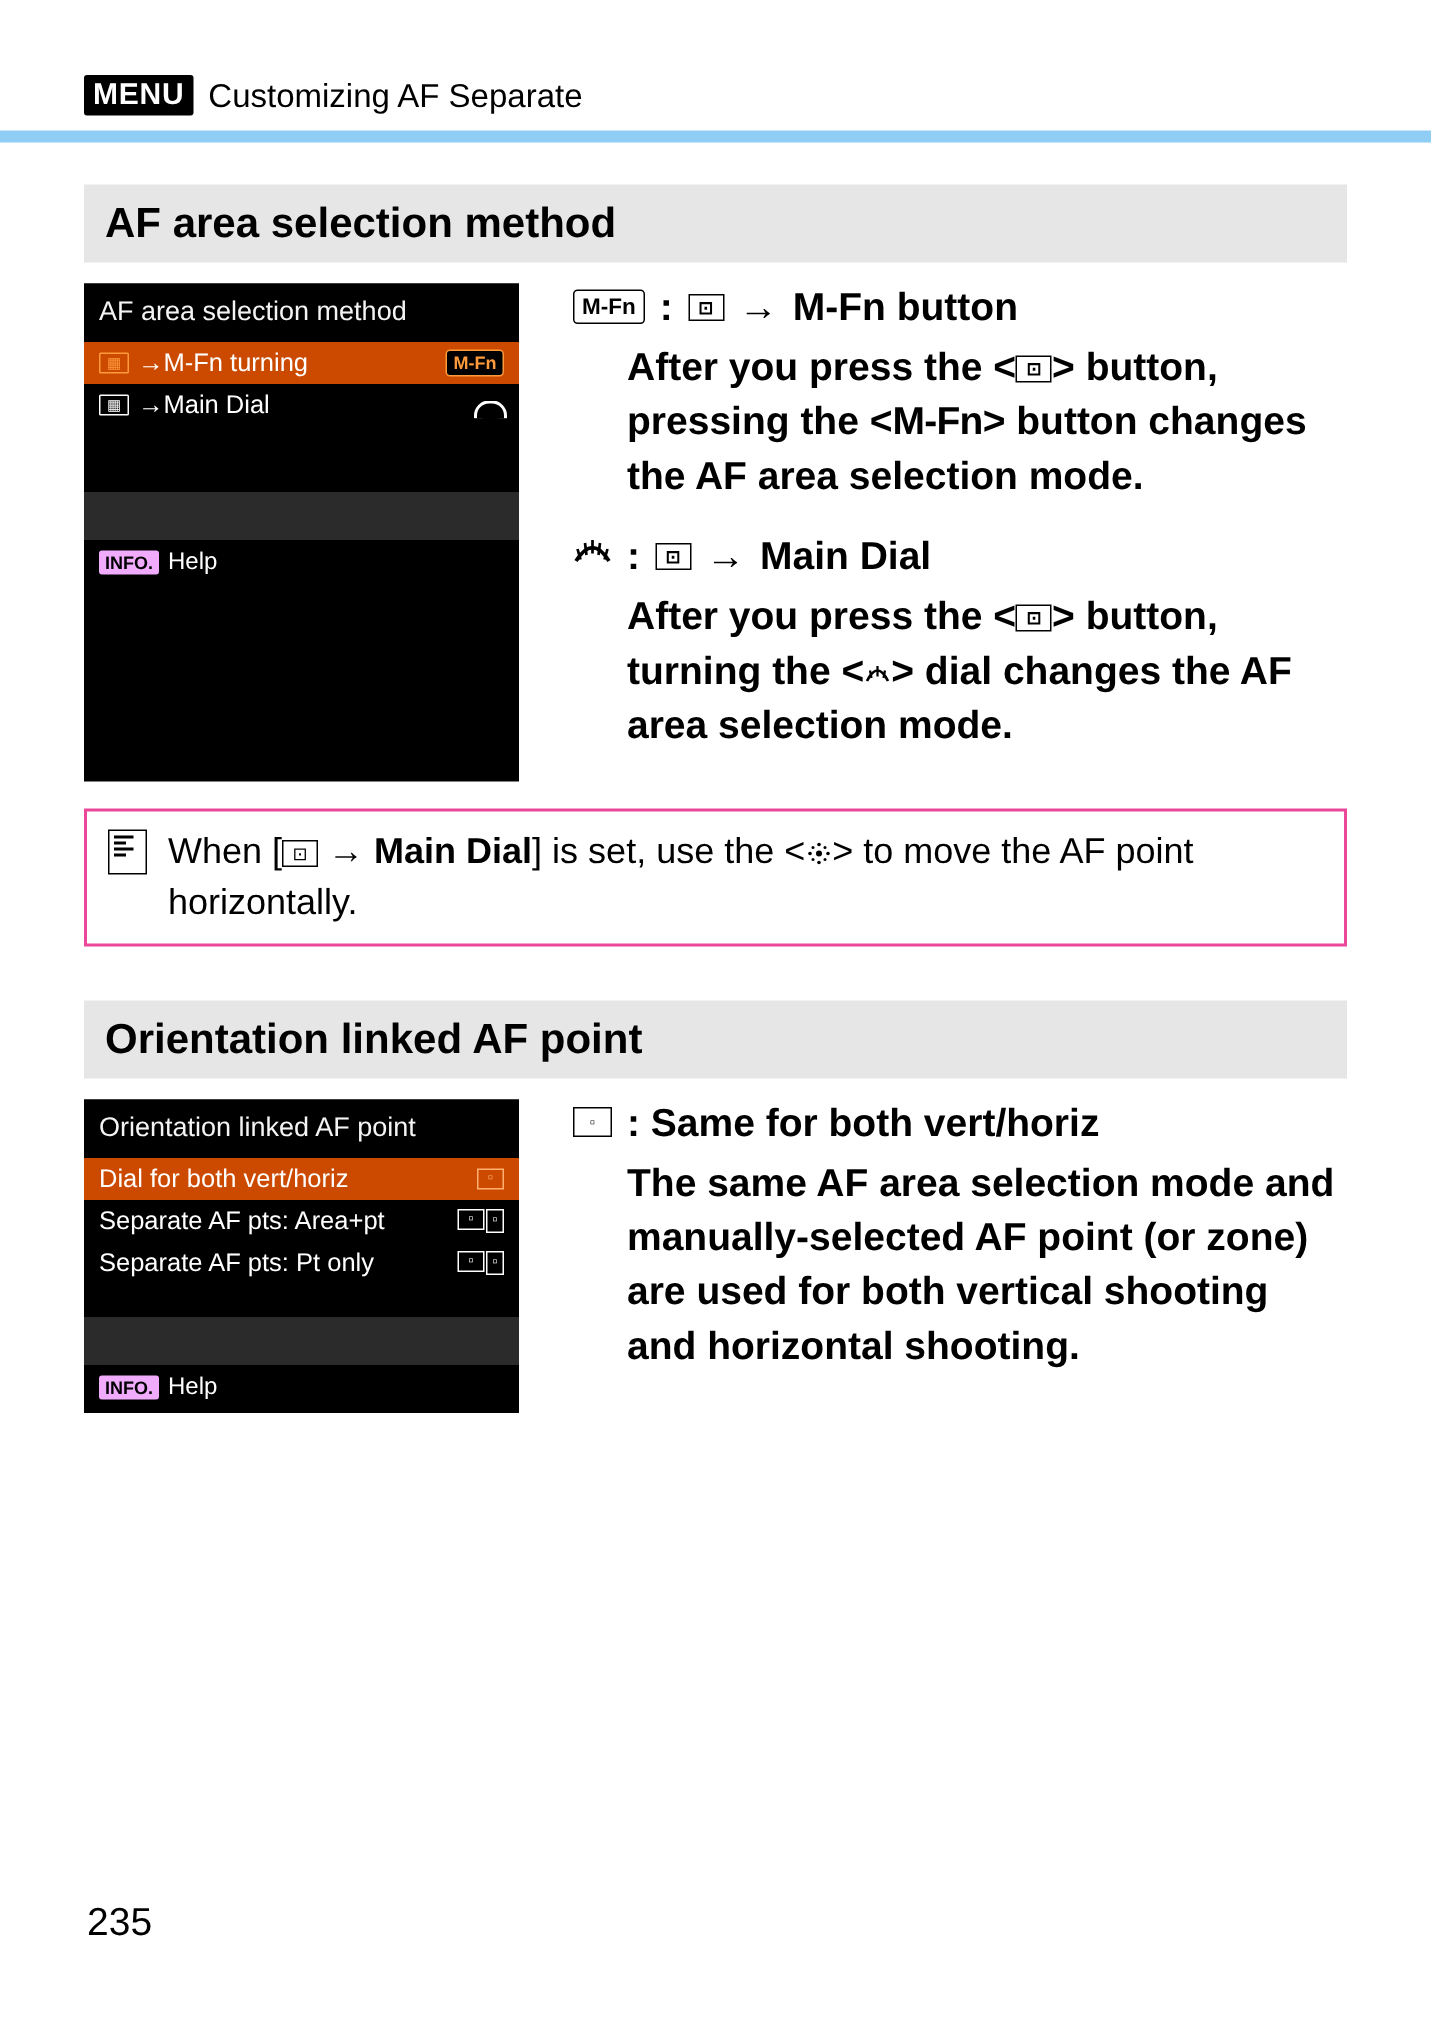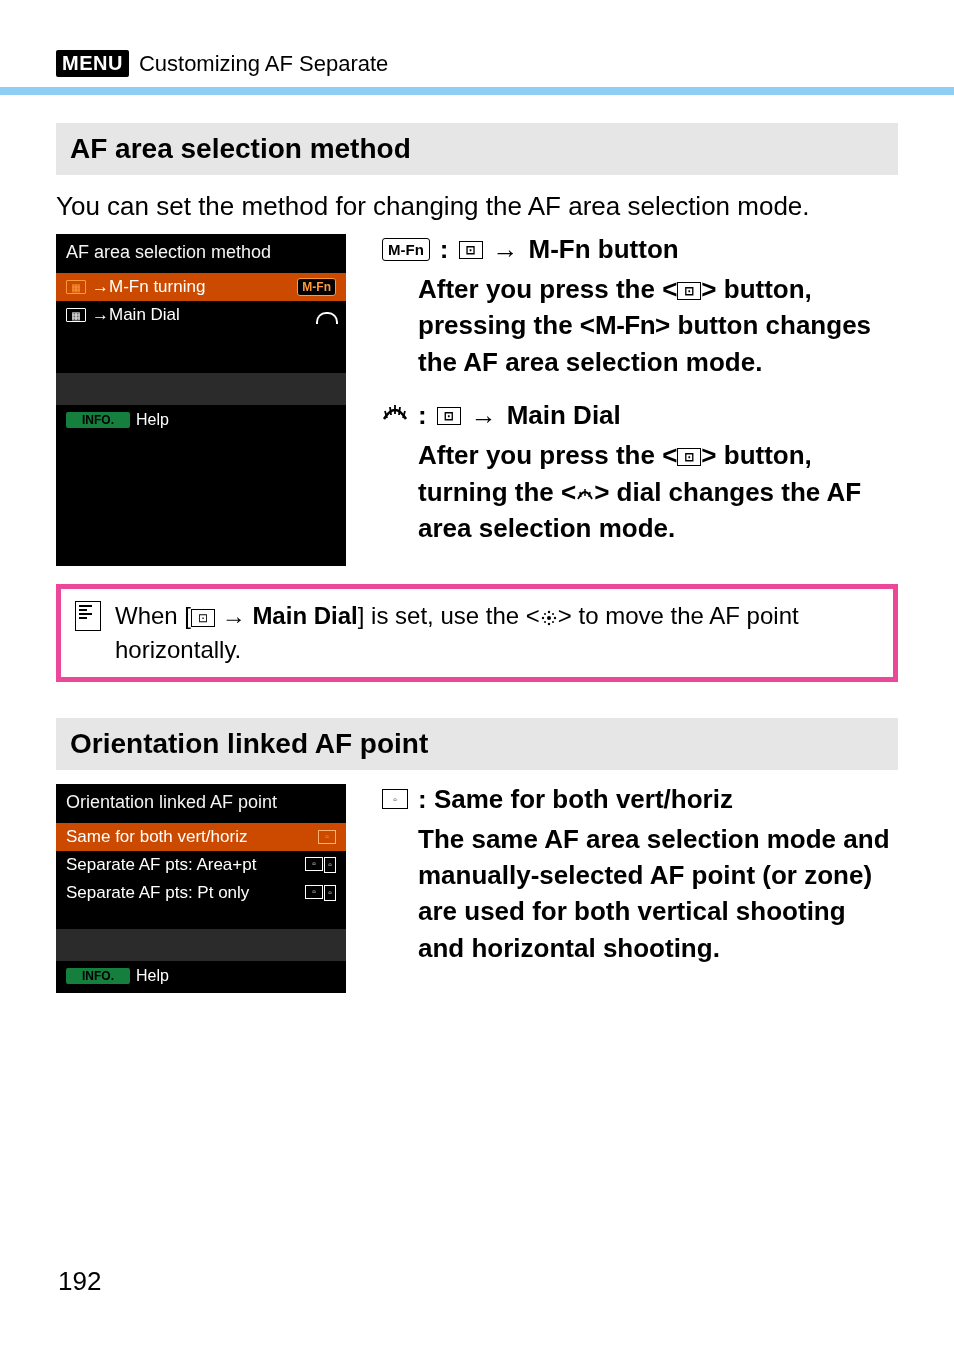--- a/index.html
+++ b/index.html
@@ -12,31 +12,31 @@
   .intro { font-size: 26px; margin-bottom: 10px; line-height: 1.35; }
   .two-col { display: flex; gap: 36px; margin-bottom: 18px; }
   .screenshot { width: 290px; background: #000; color: #fff; font-size: 18px; }
   .ss-title { padding: 8px 10px 10px 10px; background: #000; color: #f4f4f4; }
   .ss-row { display: flex; align-items: center; justify-content: space-between; padding: 4px 10px; font-size: 17px; }
   .ss-row.sel { background: #cc4a00; color: #fff; }
   .ss-row .left { display: flex; align-items: center; gap: 6px; }
   .ss-empty { height: 22px; }
   .ss-empty-dark { height: 32px; background: #2b2b2b; }
   .ss-footer { padding: 6px 10px 8px 10px; display: flex; align-items: center; gap: 6px; font-size: 16px; }
-  .info-badge { background: #15803d; color: #000; font-size: 12px; font-weight: bold; padding: 1px 16px; border-radius: 2px; }
+  .info-badge { background: #f0abfc; color: #000; font-size: 12px; font-weight: bold; padding: 1px 4px; border-radius: 2px; }
   .mfn-badge { background: #000; color: #fff; font-size: 12px; font-weight: bold; padding: 1px 4px; border: 1px solid #fff; border-radius: 3px; }
   .mfn-badge.orange { color: #ff9a3c; border-color: #ff9a3c; }
   .af-icon { display: inline-flex; align-items: center; justify-content: center; width: 20px; height: 14px; border: 1px solid currentColor; font-size: 10px; border-radius: 1px; }
   .af-icon.orange { color: #ff9a3c; }
   .right-col { flex: 1; font-size: 26px; }
   .def-line { display: flex; align-items: center; gap: 10px; font-weight: bold; margin-bottom: 6px; flex-wrap: wrap; }
   .def-body { padding-left: 36px; margin-bottom: 20px; line-height: 1.4; font-weight: bold; }
   .mfn-text { font-family: Arial; letter-spacing: -0.5px; }
   .arrow { font-weight: bold; }
-  .note-box { border: 5px solid #ec4899; display: flex; gap: 14px; padding: 10px 14px; font-size: 24px; line-height: 1.4; margin-top: 16px; margin-bottom: 36px; }
+  .note-box { border: 2px solid #ec4899; display: flex; gap: 14px; padding: 10px 14px; font-size: 24px; line-height: 1.4; margin-top: 16px; margin-bottom: 36px; }
   .note-icon { width: 26px; height: 30px; border: 1px solid #000; display: flex; flex-direction: column; align-items: flex-start; padding: 3px 3px; gap: 2px; flex-shrink: 0; margin-top: 2px; }
   .note-icon .nline { width: 70%; height: 2px; background: #000; }
   .note-icon .nline.s { width: 45%; }
   .page-num { position: absolute; bottom: 48px; left: 58px; font-size: 26px; }
   .dial-squiggle { font-size: 22px; letter-spacing: -2px; }
   .inline-icon-box { display: inline-flex; align-items: center; justify-content: center; border: 1px solid #000; width: 24px; height: 18px; font-size: 12px; vertical-align: middle; }
   .joystick-icon { display:inline-block; width:18px; height:18px; vertical-align:middle; }
   .orient-icon { display:inline-flex; width:26px; height:20px; border:1px solid #000; align-items:center; justify-content:center; font-size:10px; }
   .orient-icon.small { width:18px; height:14px; border-color:#fff; color:#fff; }
   .orient-pair { display:flex; gap:1px; }
@@ -48,21 +48,20 @@
 
 <div class="page">
 
   <div class="header-row">
     <span class="menu-badge">MENU</span>
     <span>Customizing AF Separate</span>
   </div>
   <div class="blue-bar"></div>
 
   <div class="section-heading">AF area selection method</div>
-  <p class="intro">You can set the method for changing the AF area selection mode.</p>
 
   <div class="two-col">
 
     <div class="screenshot">
       <div class="ss-title">AF area selection method</div>
       <div class="ss-row sel">
         <span class="left">
           <span class="af-icon orange">▦</span>
           <span>→M-Fn turning</span>
         </span>
@@ -138,21 +137,21 @@
         </svg><span>&gt; to move the AF point horizontally.</span>
     </div>
   </div>
 
   <div class="section-heading">Orientation linked AF point</div>
 
   <div class="two-col">
     <div class="screenshot">
       <div class="ss-title">Orientation linked AF point</div>
       <div class="ss-row sel">
-        <span>Same for both vert/horiz</span>
+        <span>Dial for both vert/horiz</span>
         <span class="orient-icon small" style="border-color:#ffb070;color:#ffb070">▫</span>
       </div>
       <div class="ss-row">
         <span>Separate AF pts: Area+pt</span>
         <span class="orient-pair">
           <span class="orient-icon small">▫</span>
             <span class="orient-icon small" style="width:12px;height:16px">▫</span>
         </span>
       </div>
       <div class="ss-row">
@@ -172,14 +171,14 @@
 
     <div class="right-col">
       <div class="def-line">
         <span class="orient-icon">▫</span>
         <span>: Same for both vert/horiz</span>
       </div>
       <p class="def-body">The same AF area selection mode and manually-selected AF point (or zone) are used for both vertical shooting and horizontal shooting.</p>
     </div>
   </div>
 
-  <div class="page-num">192</div>
+  <div class="page-num">235</div>
 </div>
 
 </body></html>

